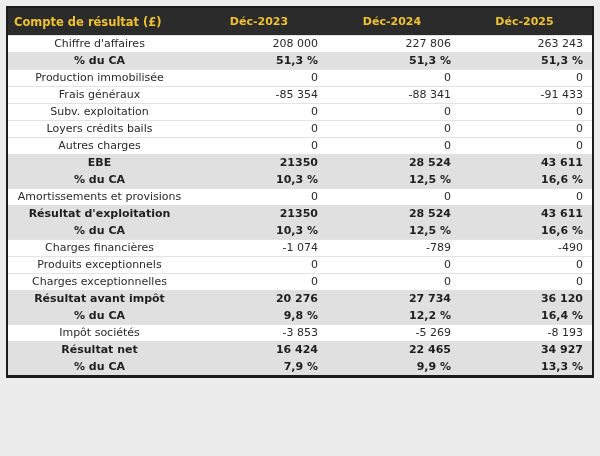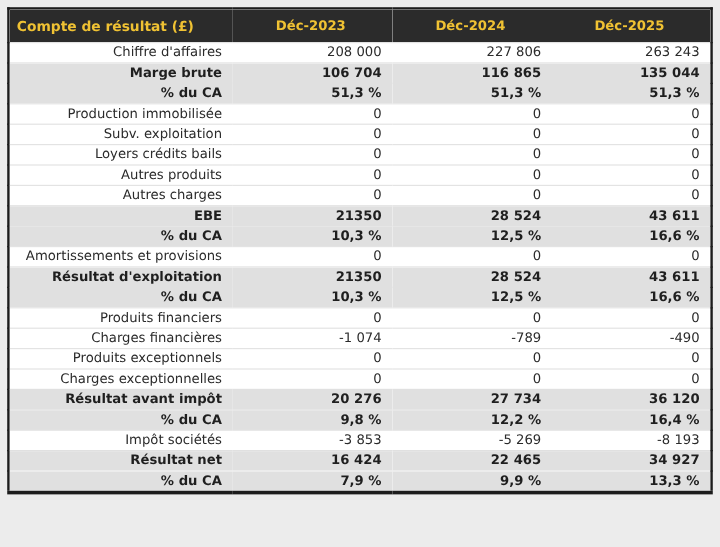--- a/index.html
+++ b/index.html
@@ -44,21 +44,21 @@
   table.fin td {
     height: 17px;
     box-sizing: border-box;
     padding: 1px 9px 1px 6px;
     border-top: 1px solid #e3e3e3;
     white-space: nowrap;
     overflow: hidden;
     line-height: 14px;
   }
   table.fin td.val { text-align: right; }
-  table.fin td.lbl { text-align: right; }
+  table.fin td.lbl { text-align: center; }
   table.fin tr.em td {
     background: var(--em-bg, #e0e0e0);
     border-top-color: var(--em-bg, #e0e0e0);
     font-weight: bold;
     color: #1f1f1f;
   }
 </style>
 </head>
 <body>
 
@@ -79,51 +79,45 @@
       </tr>
     </thead>
     <tbody>
         <tr>
           <td class="lbl">Chiffre d'affaires</td>
           <td class="val">208 000</td>
           <td class="val">227 806</td>
           <td class="val">263 243</td>
         </tr>
         <tr class="em">
-          <td class="lbl">Marge brute</td>
-          <td class="val">106 704</td>
-          <td class="val">116 865</td>
-          <td class="val">135 044</td>
-        </tr>
-        <tr class="em">
           <td class="lbl">% du CA</td>
           <td class="val">51,3 %</td>
           <td class="val">51,3 %</td>
           <td class="val">51,3 %</td>
         </tr>
         <tr>
           <td class="lbl">Production immobilisée</td>
           <td class="val">0</td>
           <td class="val">0</td>
           <td class="val">0</td>
         </tr>
         <tr>
+          <td class="lbl">Frais généraux</td>
+          <td class="val">-85 354</td>
+          <td class="val">-88 341</td>
+          <td class="val">-91 433</td>
+        </tr>
+        <tr>
           <td class="lbl">Subv. exploitation</td>
           <td class="val">0</td>
           <td class="val">0</td>
           <td class="val">0</td>
         </tr>
         <tr>
           <td class="lbl">Loyers crédits bails</td>
-          <td class="val">0</td>
-          <td class="val">0</td>
-          <td class="val">0</td>
-        </tr>
-        <tr>
-          <td class="lbl">Autres produits</td>
           <td class="val">0</td>
           <td class="val">0</td>
           <td class="val">0</td>
         </tr>
         <tr>
           <td class="lbl">Autres charges</td>
           <td class="val">0</td>
           <td class="val">0</td>
           <td class="val">0</td>
         </tr>
@@ -149,26 +143,20 @@
           <td class="lbl">Résultat d'exploitation</td>
           <td class="val">21350</td>
           <td class="val">28 524</td>
           <td class="val">43 611</td>
         </tr>
         <tr class="em">
           <td class="lbl">% du CA</td>
           <td class="val">10,3 %</td>
           <td class="val">12,5 %</td>
           <td class="val">16,6 %</td>
-        </tr>
-        <tr>
-          <td class="lbl">Produits financiers</td>
-          <td class="val">0</td>
-          <td class="val">0</td>
-          <td class="val">0</td>
         </tr>
         <tr>
           <td class="lbl">Charges financières</td>
           <td class="val">-1 074</td>
           <td class="val">-789</td>
           <td class="val">-490</td>
         </tr>
         <tr>
           <td class="lbl">Produits exceptionnels</td>
           <td class="val">0</td>

